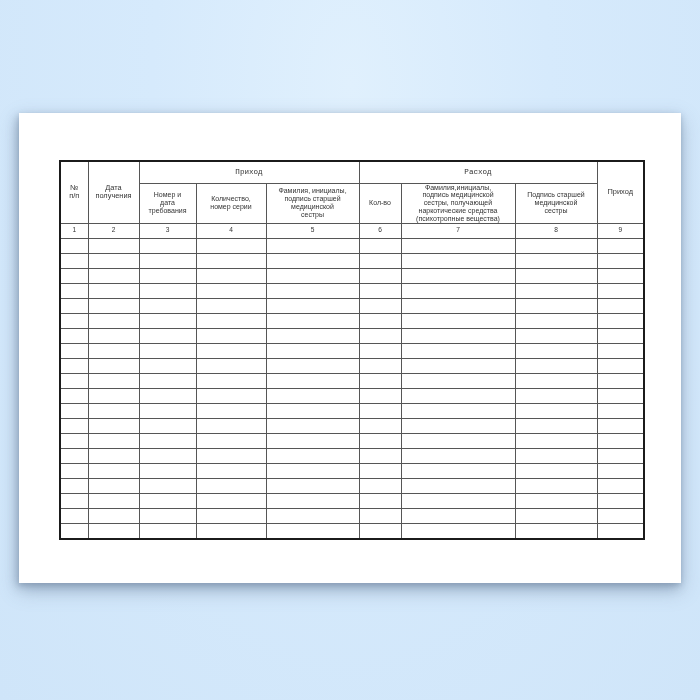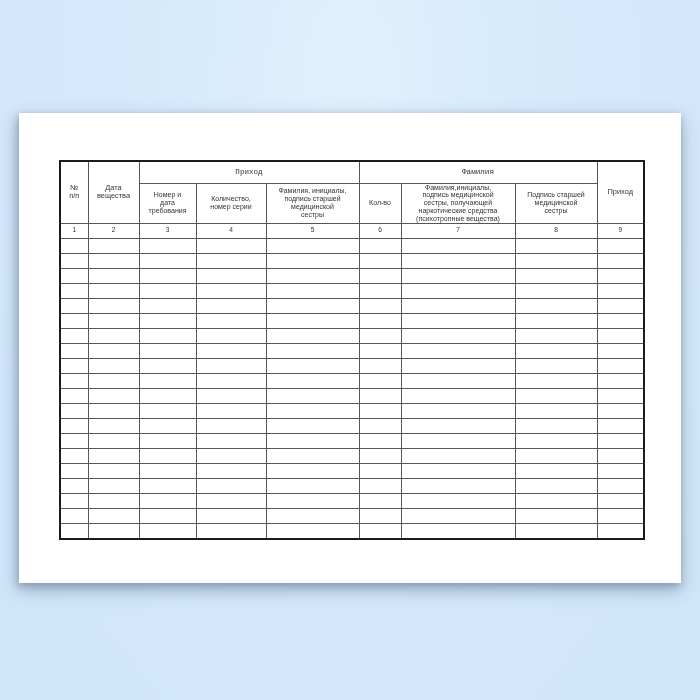--- a/index.html
+++ b/index.html
@@ -101,23 +101,23 @@
       <col class="c6">
         <col class="c7">
         <col class="c8">
         <col class="c9">
     </colgroup>
     <thead>
       <tr class="row-group">
         <th class="hdr-side" rowspan="2">№
 п/п</th>
         <th class="hdr-side" rowspan="2">Дата
-вещества</th>
+получения</th>
         <th class="hdr-group" colspan="3">Приход</th>
-        <th class="hdr-group" colspan="3">Фамилия</th>
+        <th class="hdr-group" colspan="3">Расход</th>
         <th class="hdr-side" rowspan="2">Приход</th>
       </tr>
       <tr class="row-sub">
         <th class="hdr">Номер и
 дата
 требования</th>
         <th class="hdr">Количество,
 номер серии</th>
         <th class="hdr">Фамилия, инициалы,
 подпись старшей

